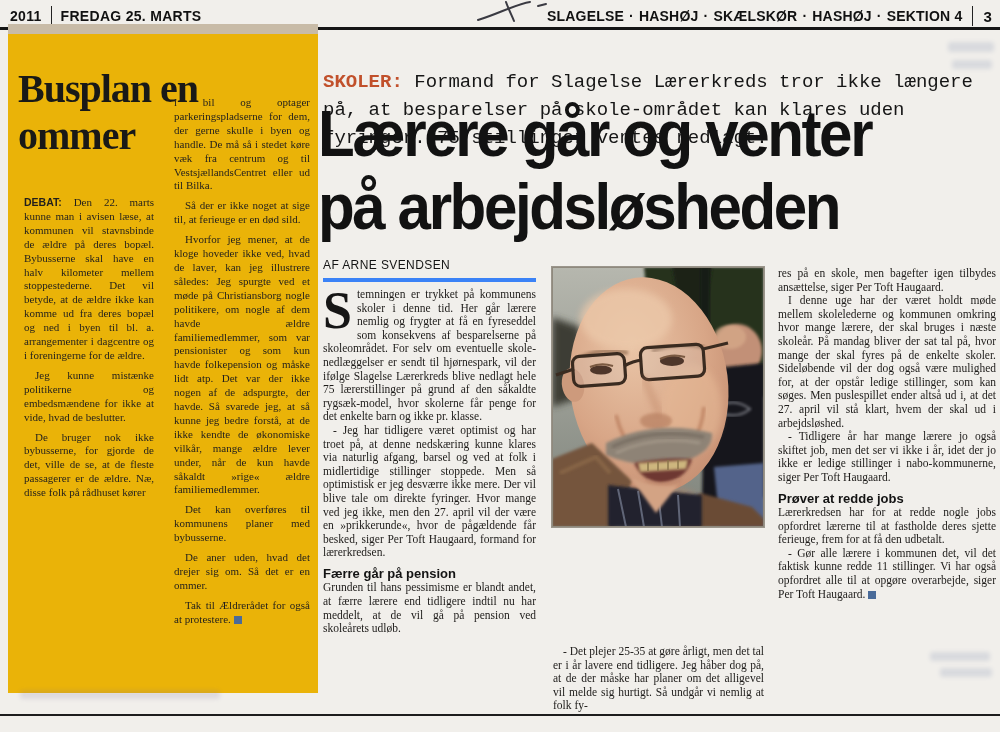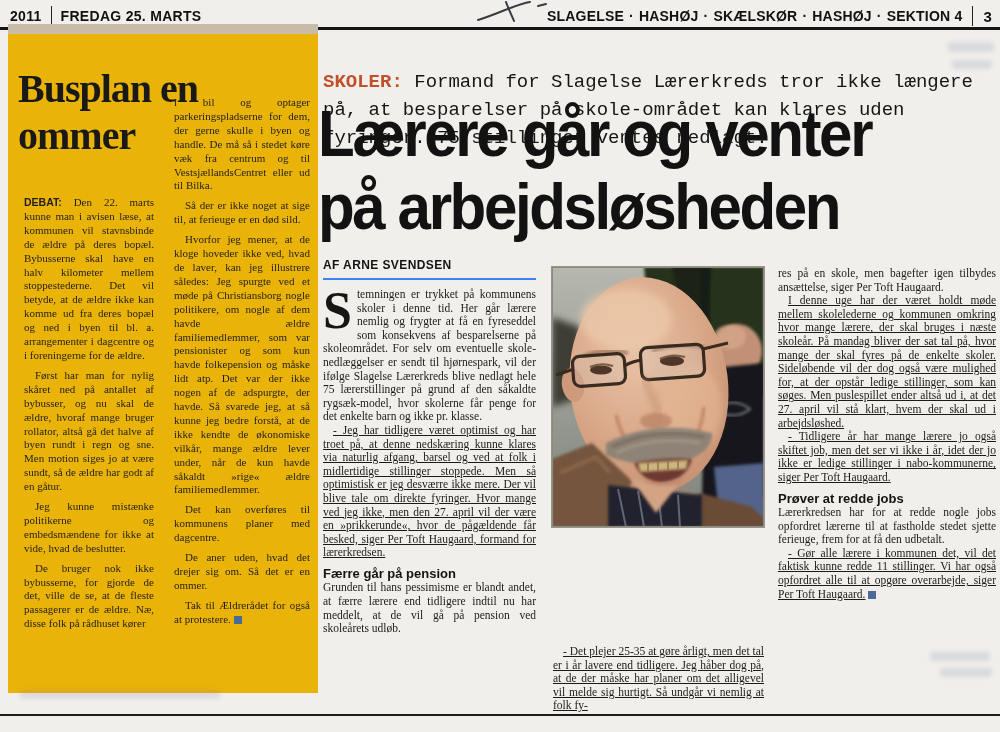--- a/index.html
+++ b/index.html
@@ -37,25 +37,25 @@
   .debat-label{font-weight:bold;font-family:"Liberation Sans",sans-serif;font-size:10.5px;}
   .endmark{display:inline-block;width:8px;height:8px;background:#4a6b99;margin-left:3px;vertical-align:-1px;}
   
   .kicker{position:absolute;left:323px;top:40px;width:672px;
           font-family:Liberation Mono, monospace;font-size:19px;line-height:28px;color:#161616;margin-top:28px;}
   .kicker-label{font-weight:bold;color:#c1502b;}
   .headline{position:absolute;left:318px;top:98px;width:680px;
             font-family:"Liberation Sans",sans-serif;font-weight:800;font-size:62px;line-height:70px;
             letter-spacing:-2.5px;color:#121212;transform:scale(.97,1.04);transform-origin:left top;}
   .main-byline{position:absolute;left:323px;top:258px;width:213px;
-               font-family:"Liberation Sans",sans-serif;font-weight:bold;font-size:12px;letter-spacing:.4px;
-               border-bottom:2px solid #3b82f6;padding-bottom:6px;color:#141414;}
+               font-family:"Liberation Sans",sans-serif;font-weight:normal;font-size:12px;letter-spacing:.4px;
+               border-bottom:4px solid #3b82f6;padding-bottom:6px;color:#141414;}
   .body-col{position:absolute;font-size:11.5px;line-height:13.6px;text-align:justify;hyphens:auto;color:#1d1b19;}
   .body-col p{margin:0;}
-  .body-col p.ind{text-indent:10px;text-decoration:underline;}
+  .body-col p.ind{text-indent:10px;}
   .main-col1{left:323px;top:288px;width:213px;}
   .main-col2{left:553px;top:645px;width:211px;}
   .main-col3{left:778px;top:267px;width:218px;}
   .dropcap{float:left;font-family:"Liberation Serif",serif;font-weight:bold;font-size:52px;line-height:40px;
            padding:3px 5px 0 0;color:#161616;}
   .subhead{font-family:"Liberation Sans",sans-serif;font-weight:bold;font-size:13px;margin:7px 0 1px 0 !important;
            text-indent:0 !important;color:#131313;}
   
   .photo{position:absolute;left:552px;top:267px;width:212px;height:260px;background:#777;
          outline:1px solid #9a958b;}
@@ -103,30 +103,29 @@
   </svg>
   <div class="mast-rule"></div>
 
   <div class="letterbox">
     <div class="letterbox-top"></div>
     <h1 class="letter-title">Busplan en ommer</h1>
 
 
     <div class="letter-col letter-col1">
       <p><span class="debat-label">DEBAT:</span> <span>Den 22. marts kunne man i avisen læse, at kommunen vil stavnsbinde de ældre på deres bopæl. Bybusserne skal have en halv kilometer mellem stoppestederne. Det vil betyde, at de ældre ikke kan komme ud fra deres bopæl og ned i byen til bl. a. arrangementer i dagcentre og i foreningerne for de ældre.</span></p>
-      <p>Først har man for nylig skåret ned på antallet af bybusser, og nu skal de ældre, hvoraf mange bruger rollator, altså gå det halve af byen rundt i regn og sne. Men motion siges jo at være sundt, så de ældre har godt af en gåtur.</p>
       <p>Jeg kunne mistænke politikerne og embedsmændene for ikke at vide, hvad de beslutter.</p>
       <p>De bruger nok ikke bybusserne, for gjorde de det, ville de se, at de fleste passagerer er de ældre. Næ, disse folk på rådhuset kører</p>
     </div>
 
     <div class="letter-col letter-col2">
       <p>i bil og optager parkeringspladserne for dem, der gerne skulle i byen og handle. De må så i stedet køre væk fra centrum og til VestsjællandsCentret eller ud til Bilka.</p>
       <p>Så der er ikke noget at sige til, at ferieuge er en død sild.</p>
       <p>Hvorfor jeg mener, at de kloge hoveder ikke ved, hvad de laver, kan jeg illustrere således: Jeg spurgte ved et møde på Christiansborg nogle politikere, om nogle af dem havde ældre familiemedlemmer, som var pensionister og som kun havde folkepension og måske lidt atp. Det var der ikke nogen af de adspurgte, der havde. Så svarede jeg, at så kunne jeg bedre forstå, at de ikke kendte de økonomiske vilkår, mange ældre lever under, når de kun havde såkaldt »rige« ældre familiemedlemmer.</p>
-      <p>Det kan overføres til kommunens planer med dagcentre.</p>
+      <p>Det kan overføres til kommunens planer med bybusserne.</p>
       <p>De aner uden, hvad det drejer sig om. Så det er en ommer.</p>
       <p><span>Tak til Ældrerådet for også at protestere.</span><span class="endmark"></span></p>
     </div>
   </div>
 
   <div class="kicker">
     <span class="kicker-label">SKOLER:</span>
     <span>Formand for Slagelse Lærerkreds tror ikke længere på, at besparelser på skole-området kan klares uden fyringer. 75 stillinger ventes nedlagt.</span>
   </div>
 
@@ -227,21 +226,21 @@
 
   <div class="body-col main-col2">
     <p class="ind">- Det plejer 25-35 at gøre årligt, men det tal er i år lavere end tidligere. Jeg håber dog på, at de der måske har planer om det alligevel vil melde sig hurtigt. Så undgår vi nemlig at folk fy-</p>
   </div>
 
   <div class="body-col main-col3">
     <p>res på en skole, men bagefter igen tilbydes ansættelse, siger Per Toft Haugaard.</p>
     <p class="ind">I denne uge har der været holdt møde mellem skolelederne og kommunen omkring hvor mange lærere, der skal bruges i næste skoleår. På mandag bliver der sat tal på, hvor mange der skal fyres på de enkelte skoler. Sideløbende vil der dog også være mulighed for, at der opstår ledige stillinger, som kan søges. Men puslespillet ender altså ud i, at det 27. april vil stå klart, hvem der skal ud i arbejdsløshed.</p>
     <p class="ind">- Tidligere år har mange lærere jo også skiftet job, men det ser vi ikke i år, idet der jo ikke er ledige stillinger i nabo-kommunerne, siger Per Toft Haugaard.</p>
     <p class="subhead">Prøver at redde jobs</p>
-    <p>Lærerkredsen har for at redde nogle jobs opfordret lærerne til at fastholde stedet sjette ferieuge, frem for at få den udbetalt.</p>
+    <p>Lærerkredsen har for at redde nogle jobs opfordret lærerne til at fastholde deres sjette ferieuge, frem for at få den udbetalt.</p>
     <p class="ind"><span>- Gør alle lærere i kommunen det, vil det faktisk kunne redde 11 stillinger. Vi har også opfordret alle til at opgøre overarbejde, siger Per Toft Haugaard.</span><span class="endmark"></span></p>
   </div>
 
   <div class="bottom-rule"></div>
 
   <div class="ghost g1"></div>
   <div class="ghost g2"></div>
   <div class="ghost g3"></div>
   <div class="ghost g4"></div>
   <div class="ghost g5"></div>

